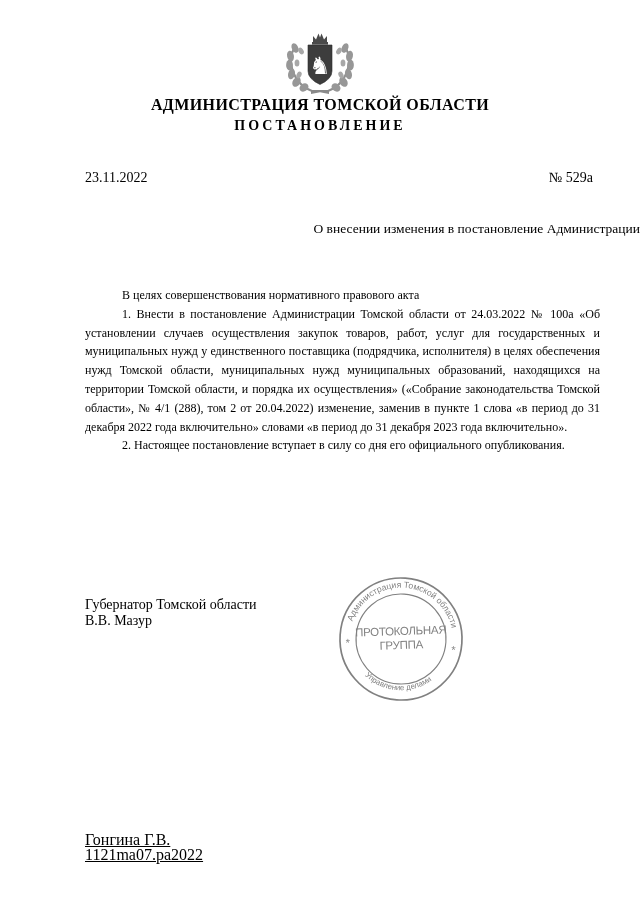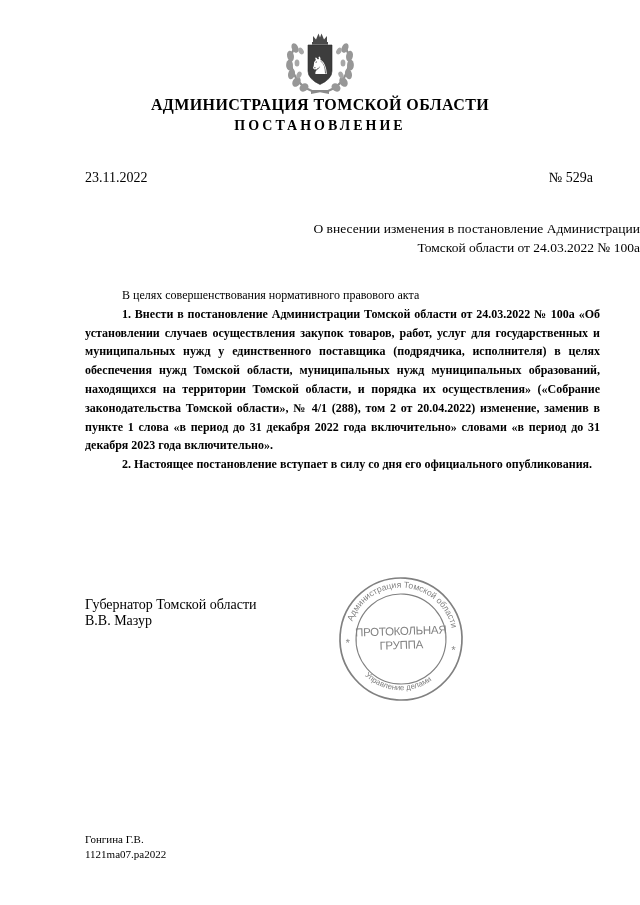--- a/index.html
+++ b/index.html
@@ -67,21 +67,21 @@
     top: 286px;
     left: 85px;
     width: 515px;
     font-size: 12px;
     line-height: 18.8px;
   }
   .body-text p {
     margin: 0;
     text-indent: 37px;
   }
-  .body-text p.justified { text-align: justify; font-weight: bold; }
+  .body-text p.justified { text-align: justify; }
 
   .signature-row {
     position: absolute;
     top: 597px;
     left: 85px;
     right: 48px;
     display: flex;
     justify-content: center;
     font-size: 14px;
     flex-direction: column;
@@ -93,22 +93,23 @@
     top: 574px;
     width: 130px;
     height: 130px;
     opacity: 0.85;
   }
 
   .footer {
     position: absolute;
     top: 832px;
     left: 85px;
-    font-size: 11px;
+    font-size: 16px;
     line-height: 15px;
+    text-decoration: underline;
   }
 </style>
 </head>
 <body>
 
 <div class="page">
 
   <div class="emblem">
     <svg width="78" height="62" viewBox="0 0 78 62">
 
@@ -154,21 +155,20 @@
   <div class="org-name">АДМИНИСТРАЦИЯ ТОМСКОЙ ОБЛАСТИ</div>
   <div class="doc-type">ПОСТАНОВЛЕНИЕ</div>
 
   <div class="date-row">
     <span>23.11.2022</span>
     <span>№ 529а</span>
   </div>
 
   <div class="doc-title">
     <div>О внесении изменения в постановление Администрации</div>
-    <div>Томской области от 24.03.2022 № 100а</div>
   </div>
 
   <div class="body-text">
     <p>В целях совершенствования нормативного правового акта</p>
     <p class="justified">1. Внести в постановление Администрации Томской области от 24.03.2022 № 100а «Об установлении случаев осуществления закупок товаров, работ, услуг для государственных и муниципальных нужд у единственного поставщика (подрядчика, исполнителя) в целях обеспечения нужд Томской области, муниципальных нужд муниципальных образований, находящихся на территории Томской области, и порядка их осуществления» («Собрание законодательства Томской области», № 4/1 (288), том 2 от 20.04.2022) изменение, заменив в пункте 1 слова «в период до 31 декабря 2022 года включительно» словами «в период до 31 декабря 2023 года включительно».</p>
     <p class="justified">2. Настоящее постановление вступает в силу со дня его официального опубликования.</p>
   </div>
 
   <div class="signature-row">
     <span>Губернатор Томской области</span>

